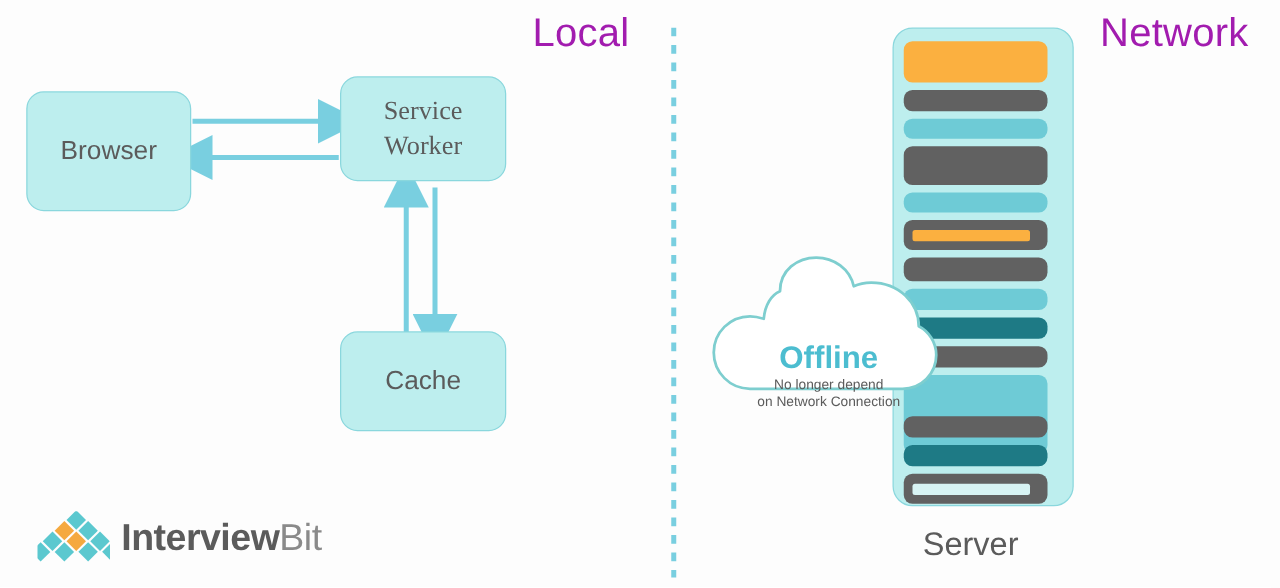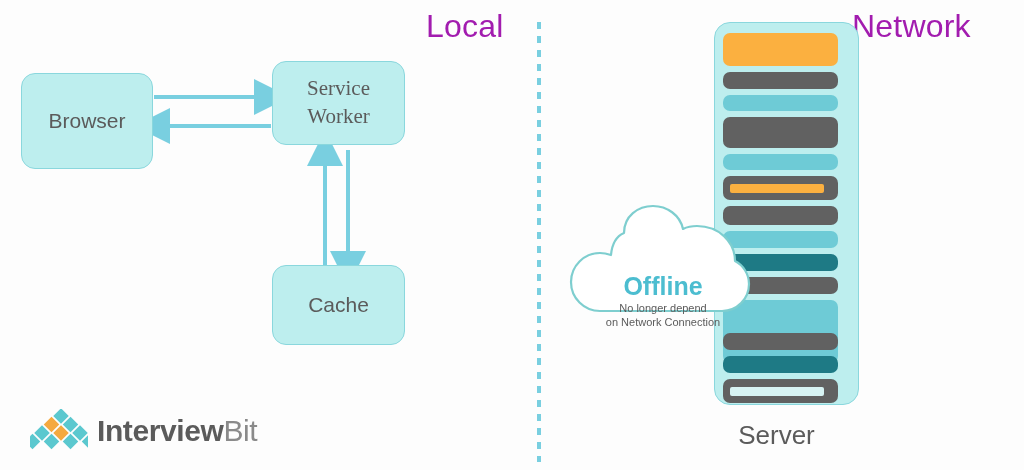--- a/index.html
+++ b/index.html
@@ -19,21 +19,21 @@
   
   .section-title {
     position: absolute;
     font-size: 32px;
     font-weight: normal;
     color: #a21caf;
     letter-spacing: 0.2px;
     white-space: nowrap;
   }
   #title-local { left: 426px; top: 8px; }
-  #title-network { left: 852px; top: 8px; }
+  #title-network { left: 880px; top: 8px; }
 
   
   #divider {
     position: absolute;
     left: 537px;
     top: 22px;
     width: 4px;
     height: 440px;
     background-image: linear-gradient(to bottom, #79cfe0 0px, #79cfe0 7px, rgba(0,0,0,0) 7px, rgba(0,0,0,0) 14px);
     background-size: 4px 14px;

